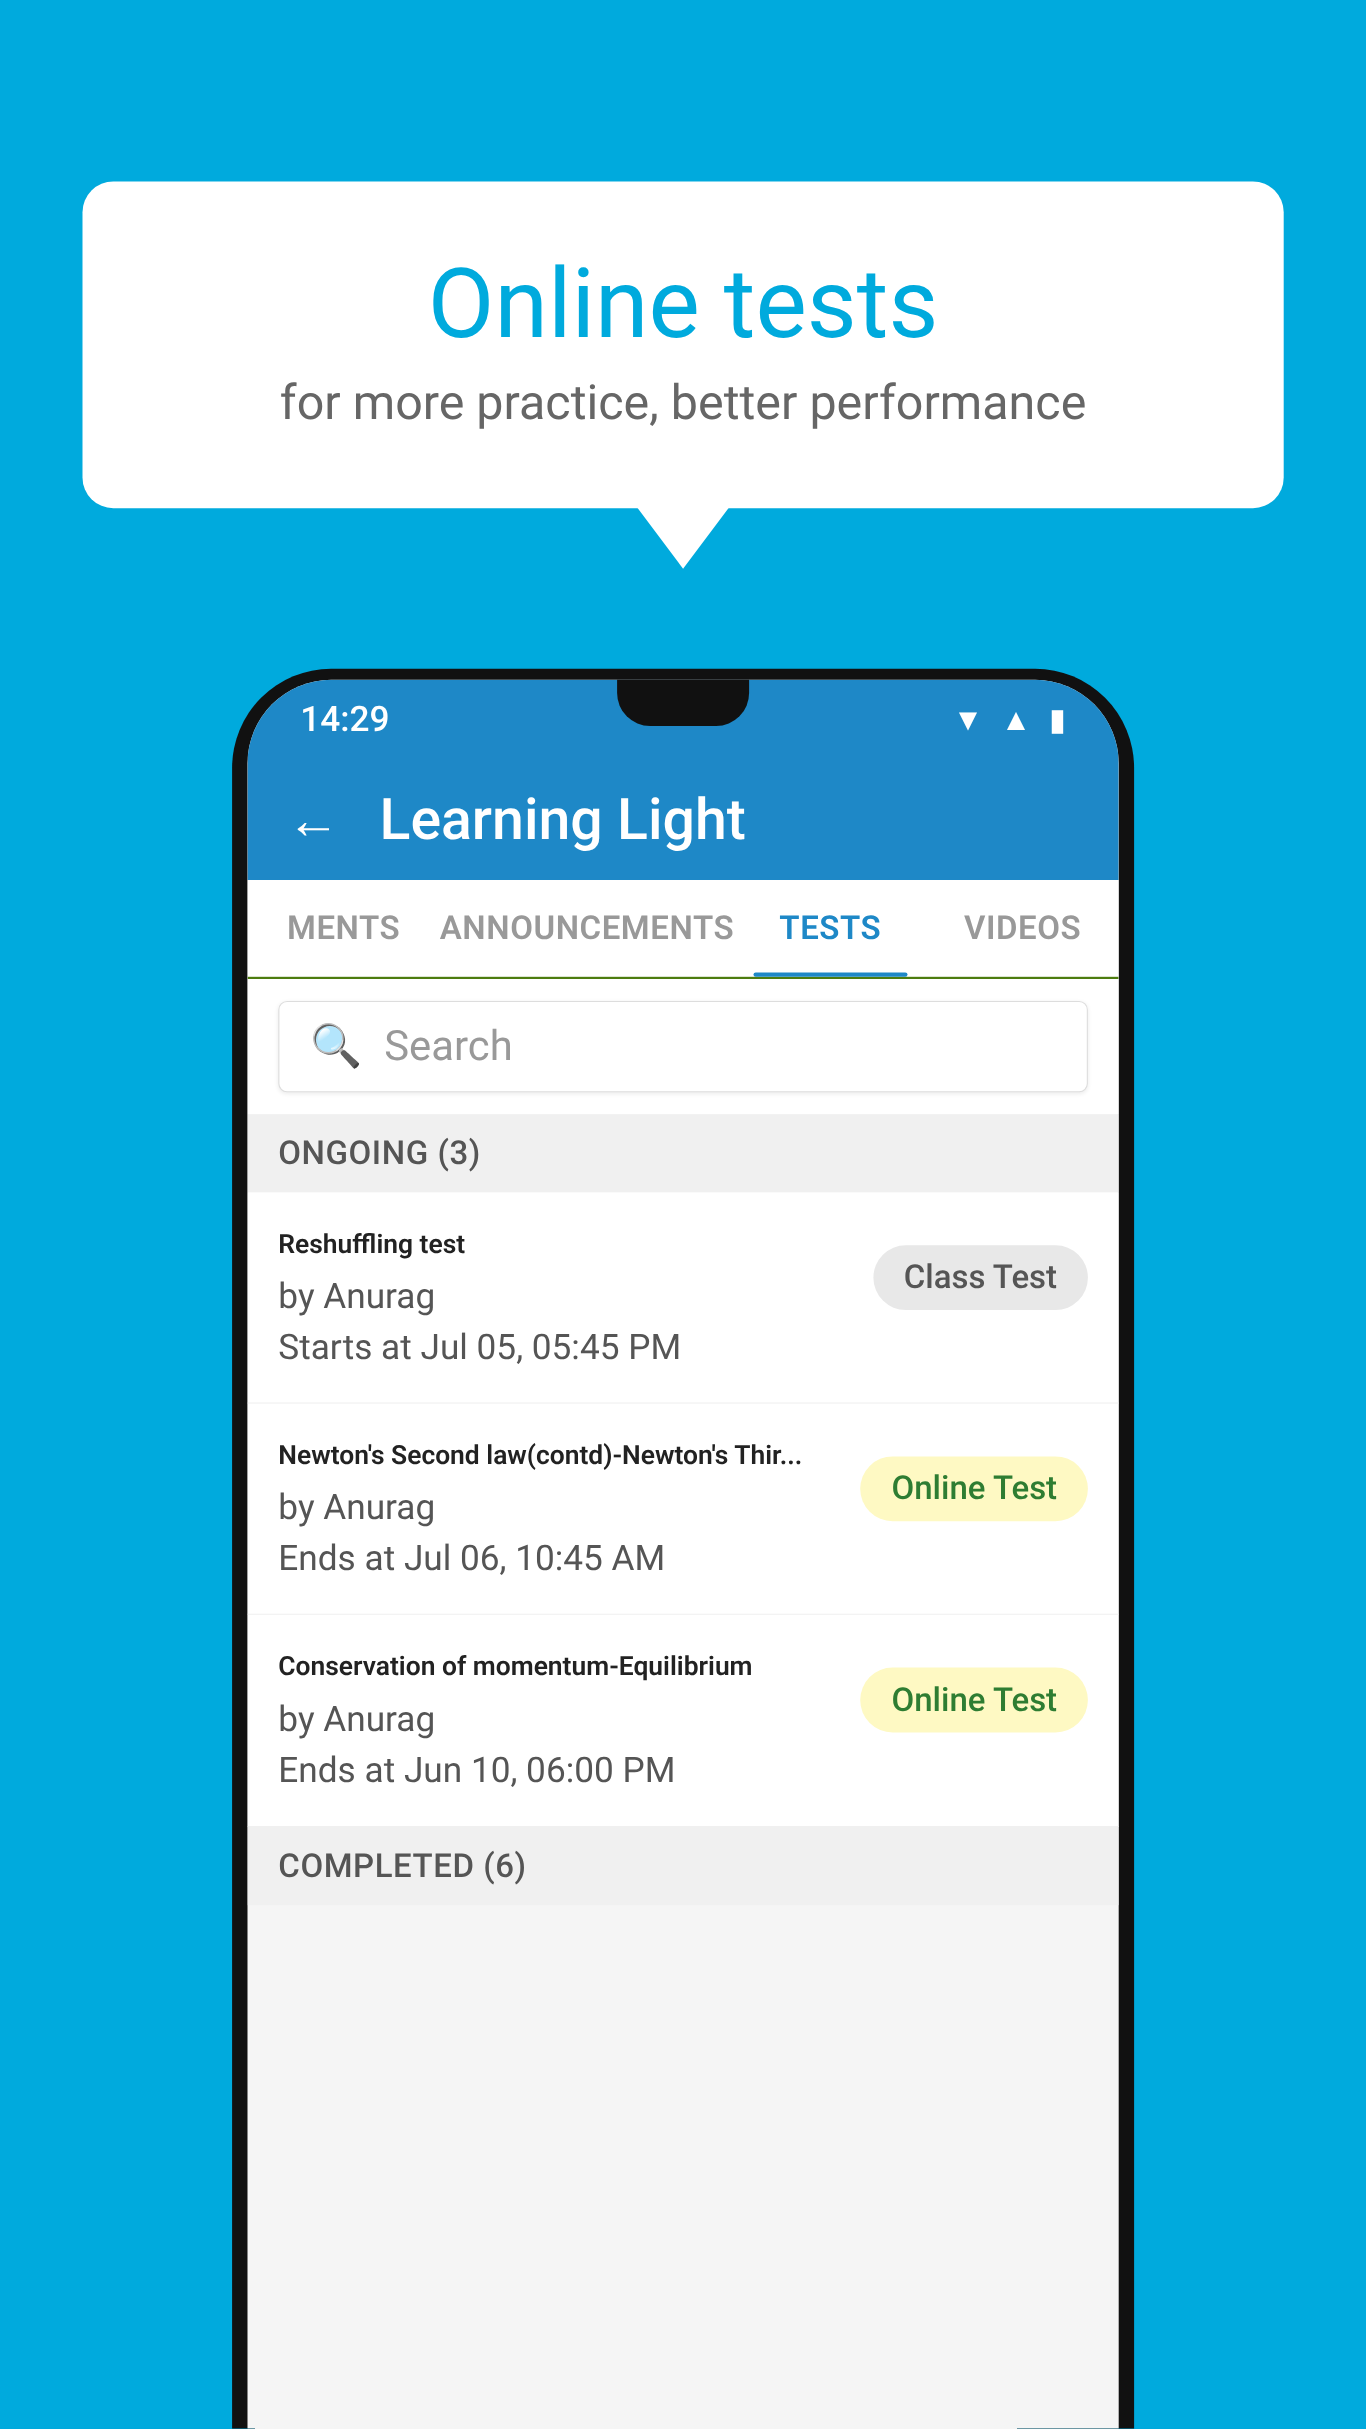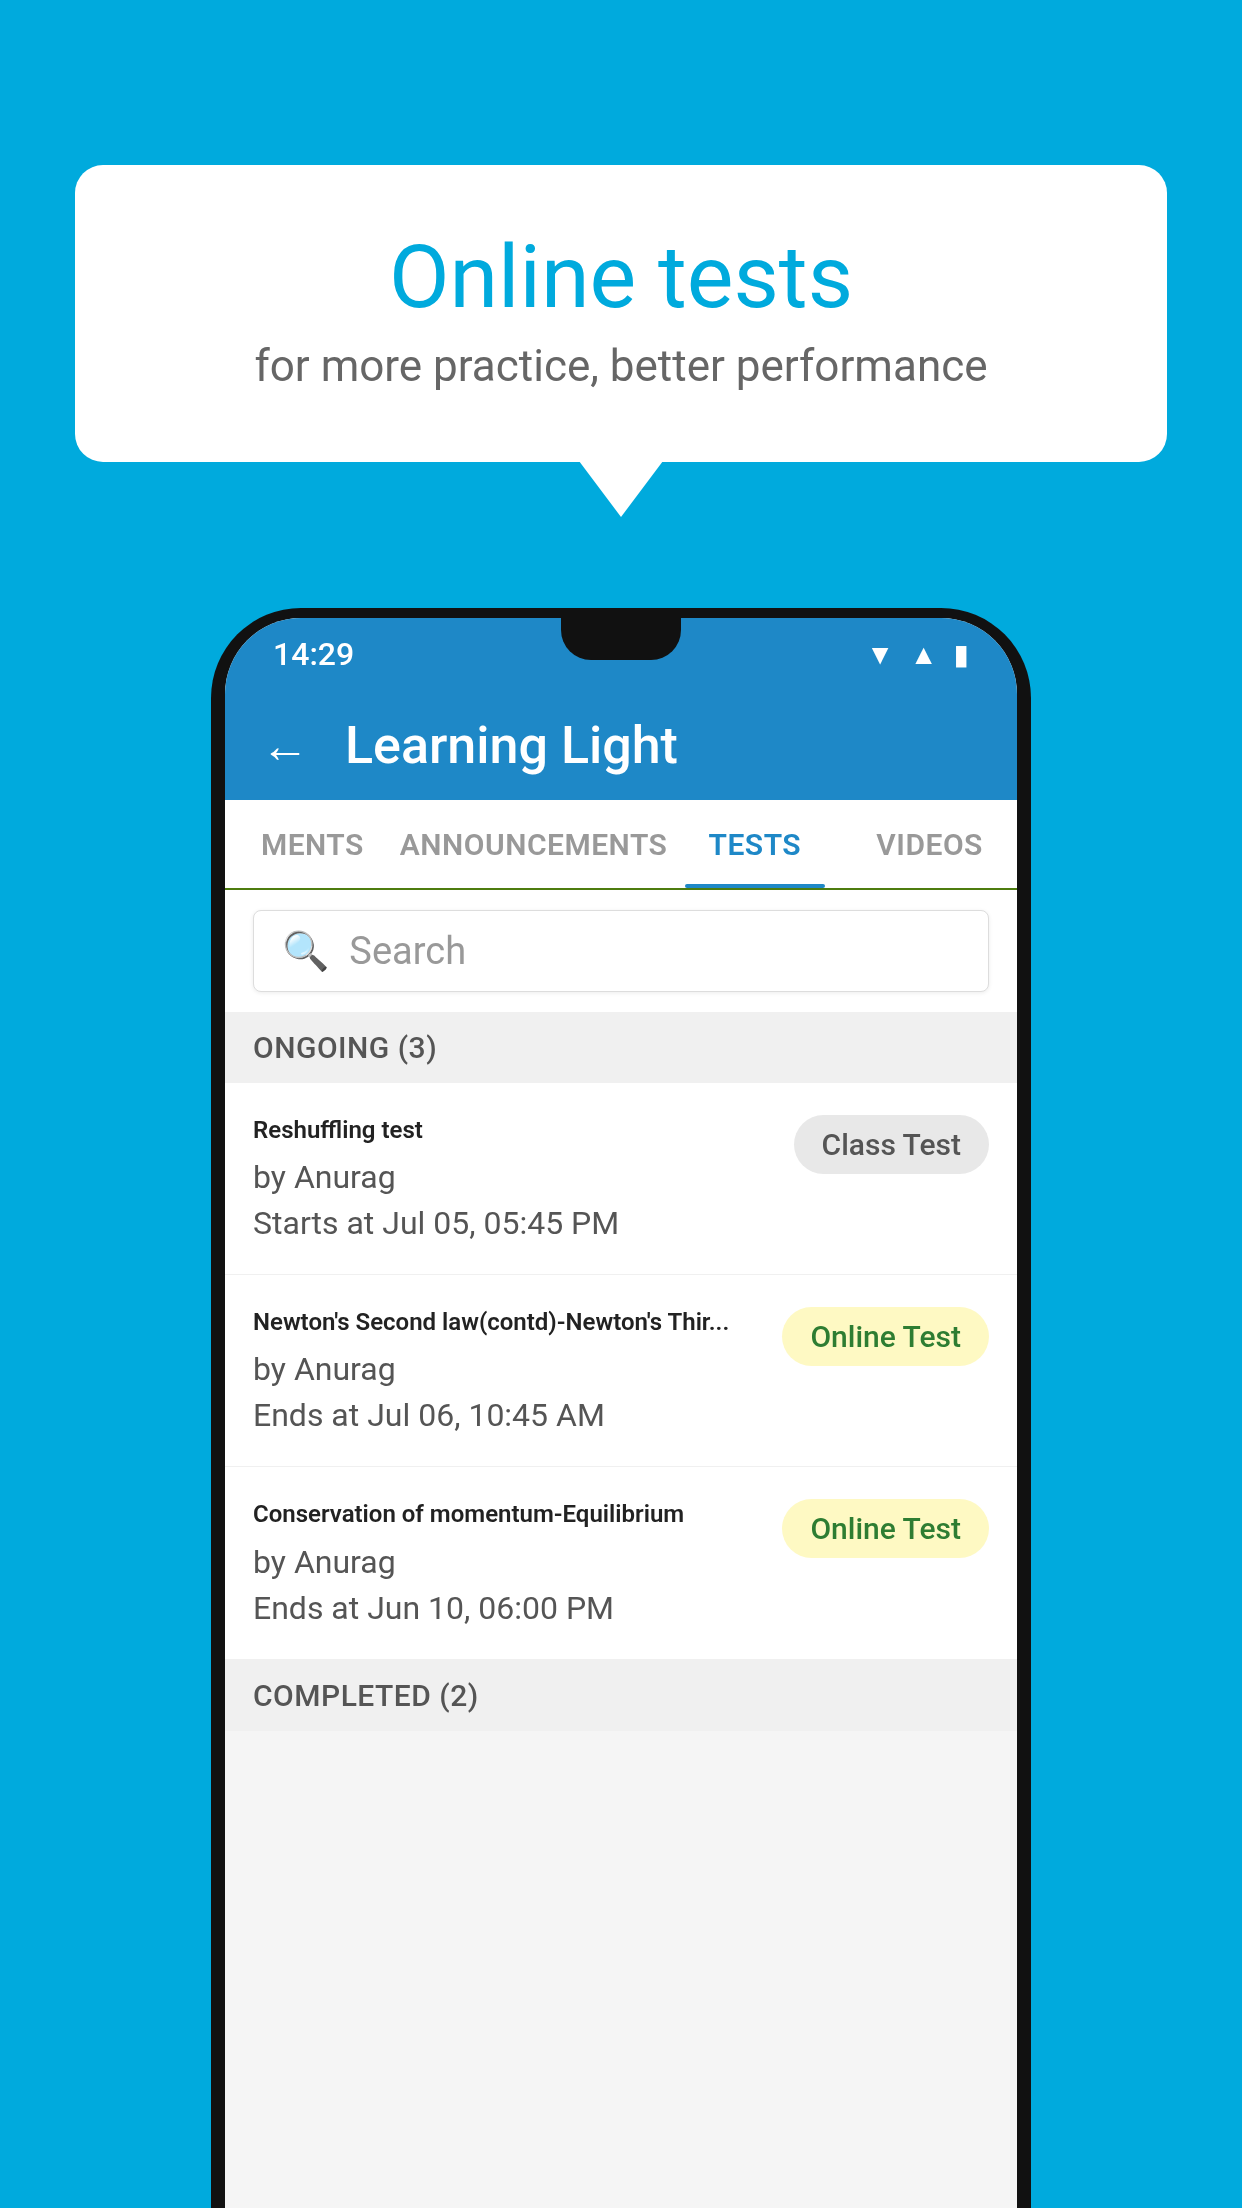--- a/index.html
+++ b/index.html
@@ -248,21 +248,21 @@
       font-size: 32px;
       color: #555;
     }
 
     .test-badge {
       border-radius: 40px;
       padding: 12px 28px;
       font-size: 30px;
       font-weight: 500;
       white-space: nowrap;
-      margin-top: 0;
+      margin-top: 16px;
     }
 
     .badge-class {
       background: #e8e8e8;
       color: #555;
     }
 
     .badge-online {
       background: #fef9c3;
       color: #2e7d32;
@@ -355,15 +355,15 @@
       <div class="test-item">
         <div class="test-info">
           <div class="test-name">Conservation of momentum-Equilibrium</div>
           <div class="test-by">by Anurag</div>
           <div class="test-date">Ends at  Jun 10, 06:00 PM</div>
         </div>
         <div class="test-badge badge-online">Online Test</div>
       </div>
     </div>
 
-    <div class="completed-header">COMPLETED (2)</div>
+    <div class="completed-header">COMPLETED (6)</div>
   </div>
 </div>
 
 </body></html>

